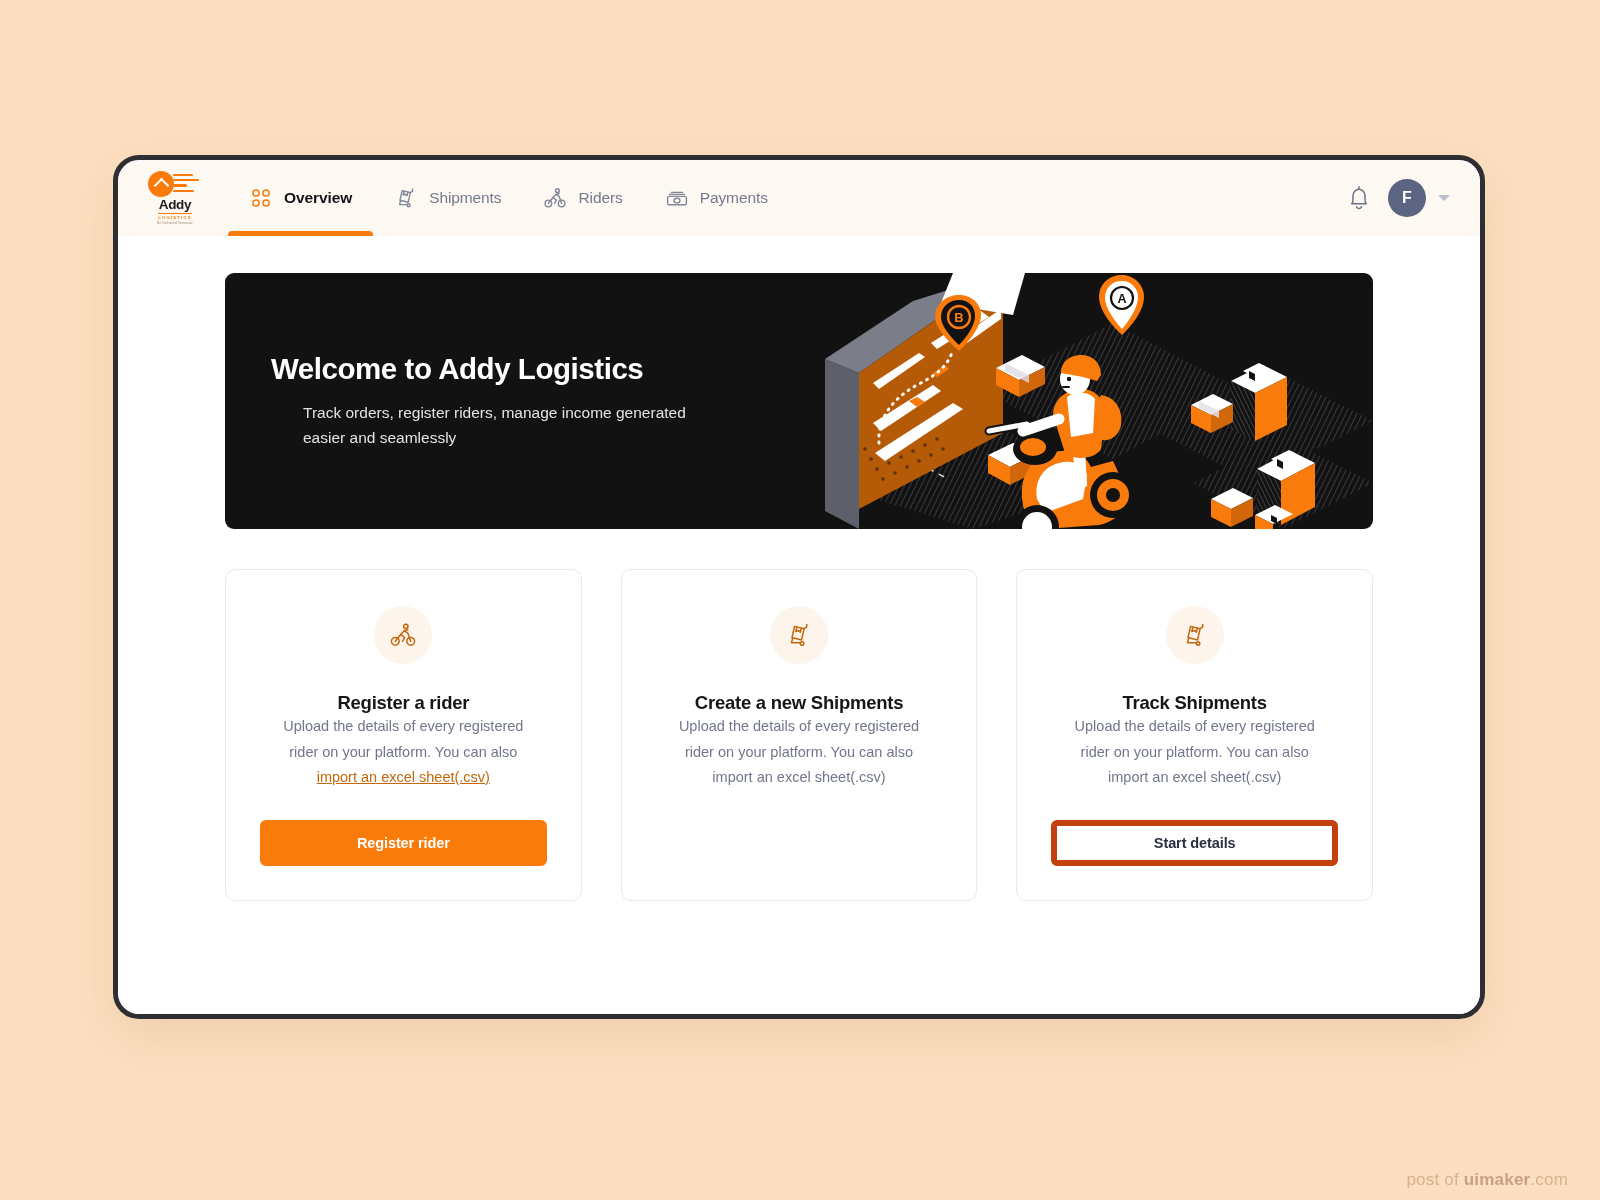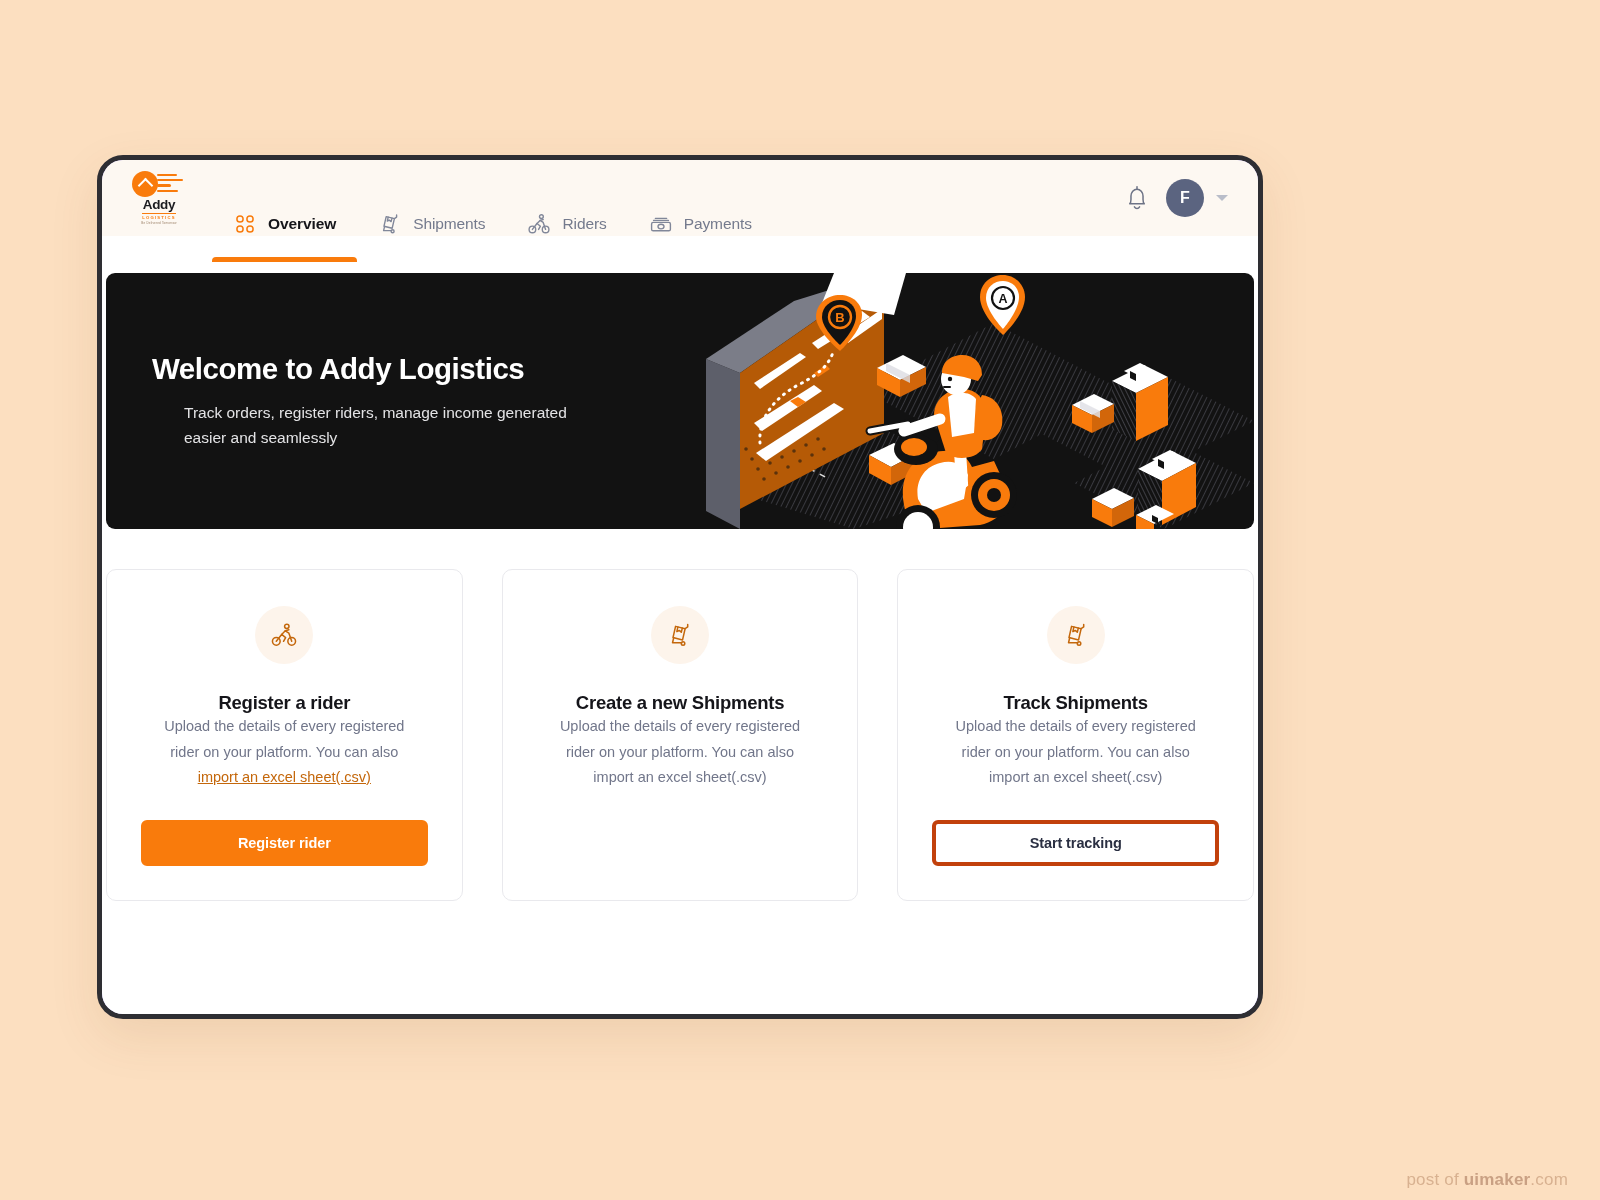--- a/index.html
+++ b/index.html
@@ -12,23 +12,23 @@
 
   body {
     background: #FCDFC0;
     font-family: "Liberation Sans", sans-serif;
     position: relative;
   }
 
   
   .window-frame {
     position: absolute;
-    left: 97px;
+    left: 113px;
     top: 155px;
-    width: 1166px;
+    width: 1372px;
     height: 864px;
     background: #c4b5fd;
     border: 5px solid #2e2e33;
     border-radius: 26px;
     overflow: hidden;
     box-shadow: 0 18px 50px rgba(120, 70, 20, 0.10);
   }
 
   
   .topbar {
@@ -94,21 +94,20 @@
   .nav-item {
     display: flex;
     align-items: center;
     gap: 11px;
     padding: 8px 21px;
     height: 76px;
     cursor: pointer;
     position: relative;
     color: #747a8d;
     font-size: 15.5px;
-    margin-top: 26px;
   }
   .nav-item .nav-label { letter-spacing: -0.1px; }
   .nav-item.active { color: #15151a; font-weight: 700; }
   .nav-item.active::after {
     content: "";
     position: absolute;
     left: 0; right: 0; bottom: 0;
     height: 5px;
     background: #F97B0C;
     border-radius: 4px 4px 0 0;
@@ -229,21 +228,21 @@
     width: 100%;
     height: 46px;
     border-radius: 6px;
     font-size: 14.5px;
     font-weight: 700;
     letter-spacing: -0.1px;
     cursor: pointer;
     display: flex;
     align-items: center;
     justify-content: center;
-    border: 4px solid #c2410c;
+    border: 6px solid #c2410c;
     background: #ffffff;
     color: #2a2f42;
   }
   .card-btn.primary {
     background: #F97B0C;
     border-color: #F97B0C;
     color: #ffffff;
   }
 
   
@@ -532,21 +531,21 @@
             <svg class="card-icon" viewBox="0 0 24 24" fill="none" stroke="#C4670B" stroke-width="1.3" stroke-linecap="round" stroke-linejoin="round">
               <path d="M8.2 4.6 L16.4 6.6 L14.2 16.2 L6 14.2 Z"></path>
               <path d="M16.4 6.6 L18.6 5.1 L18.6 3"></path>
               <path d="M6.6 14.4 L5.6 18.6 L13.6 18.6"></path>
               <circle cx="14.6" cy="19.2" r="1.5"></circle>
               <path d="M10.2 5.1 L9.3 9.1 L11.3 8.1 L13.1 9.6 L14 6.1"></path>
             </svg>
           </div>
           <div class="card-title">Track Shipments</div>
           <div class="card-desc">Upload the details of every registered rider on your platform. You can also import an excel sheet(.csv)</div>
-          <div class="card-btn">Start tracking</div>
+          <div class="card-btn">Start details</div>
         </div>
 
       </div>
 
     </div>
   </div>
 
 </div>
 
 <div class="watermark">

